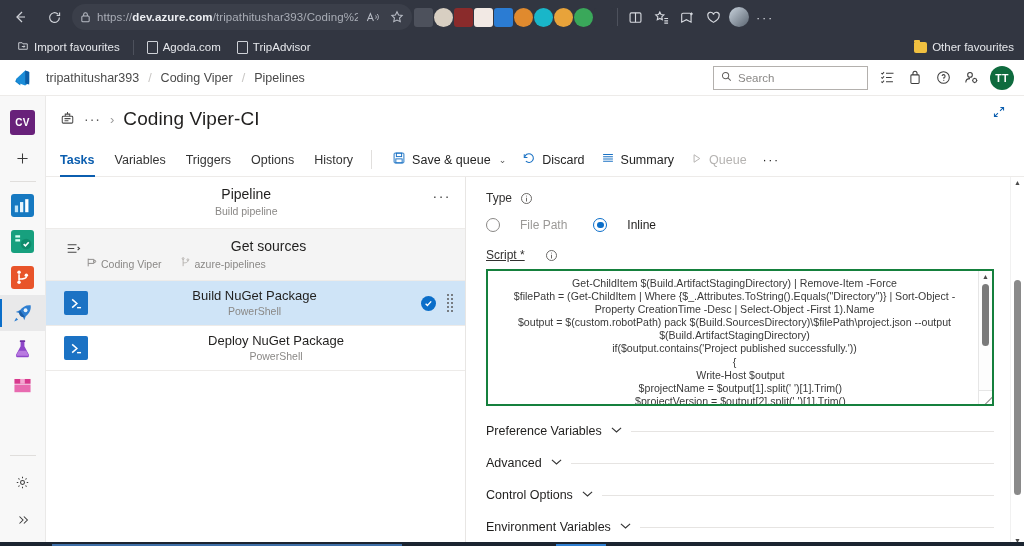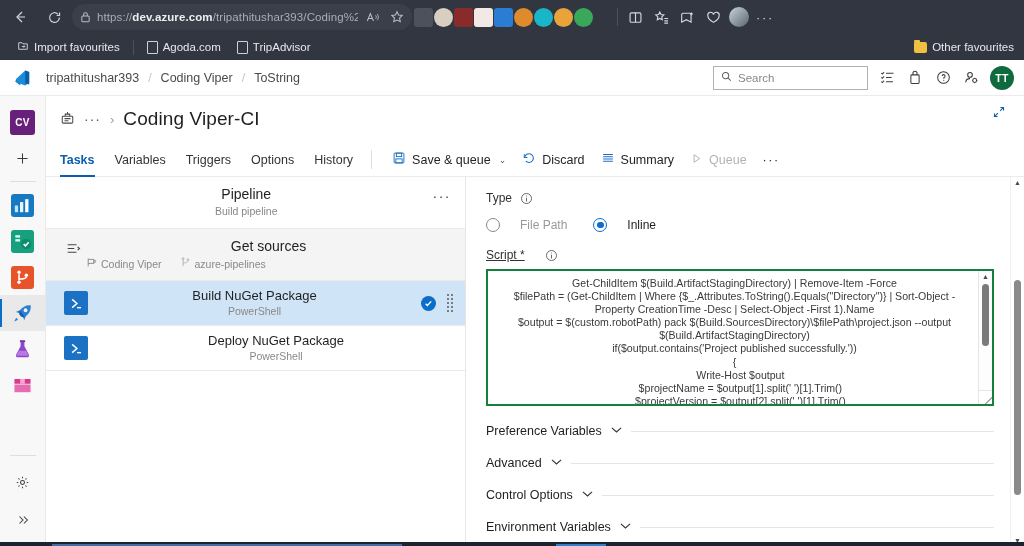--- a/index.html
+++ b/index.html
@@ -388,21 +388,21 @@
         <path d="M2.2 13.4l1.4-3 4 2.4-.3 4.6z" fill="#0e7ec8"></path>
         <path d="M3.6 10.4l8.6-7.9 4 1.6v10.3l-4 3.2-8.3-3z" fill="#1a8cd8"></path>
         <path d="M12.2 2.5v13l4 1.1V4.1z" fill="#0b5ea8"></path>
       </svg>
     </div>
     <div id="breadcrumb">
       <span class="crumb">tripathitushar393</span>
       <span class="crumb-sep">/</span>
       <span class="crumb">Coding Viper</span>
       <span class="crumb-sep">/</span>
-      <span class="crumb">ToString</span>
+      <span class="crumb">Pipelines</span>
     </div>
 
     <div id="ado-top-right">
       <div id="search-box">
         <span>
           <svg width="11" height="11" viewBox="0 0 12 12" fill="none" stroke="#605e5c" stroke-width="1.1">
             <circle cx="5" cy="5" r="3.4"></circle>
               <path d="M7.6 7.6l3 3"></path>
           </svg>
         </span>

